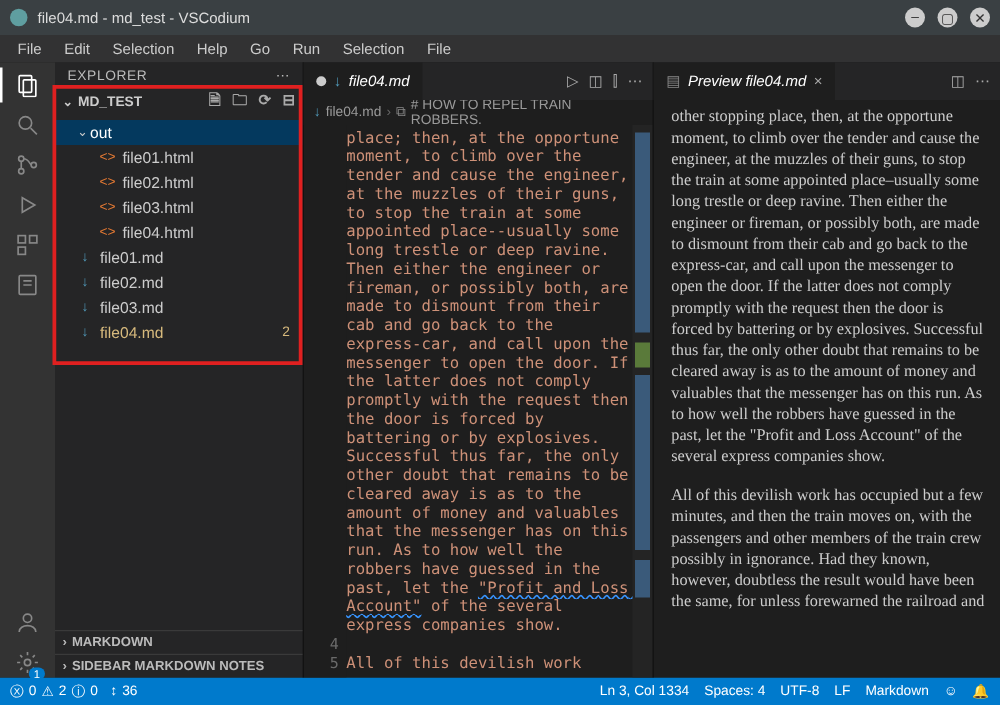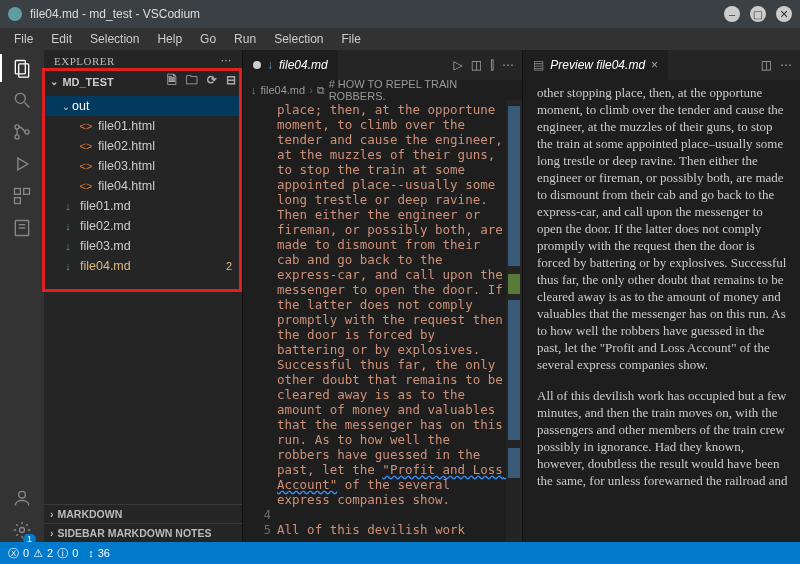--- a/index.html
+++ b/index.html
@@ -17,21 +17,21 @@
   .main { display: flex; height: 492px; }
   .activitybar { width: 44px; background: #333333; display: flex; flex-direction: column; align-items: center; padding-top: 6px; gap: 8px; }
   .activitybar .aicon { width: 24px; height: 24px; display:flex; align-items:center; justify-content:center; color:#888; cursor:pointer; position:relative;}
   .activitybar .aicon.active { color:#fff; }
   .activitybar .aicon.active::before { content:""; position:absolute; left:-10px; top:-2px; width:2px; height:28px; background:#fff; }
   .activitybar .spacer { flex:1; }
   .abadge { position:absolute; bottom:-2px; right:-2px; background:#007acc; color:#fff; border-radius:8px; font-size:9px; padding:0 4px; }
 
   .sidebar { width: 198px; background: #252526; display:flex; flex-direction:column; position:relative; }
   .redbox { position:absolute; top:18px; left:-2px; width:200px; height:224px; border:3px solid #e02020; pointer-events:none; z-index:50; }
-  .side-header { display:flex; align-items:center; justify-content:space-between; padding:4px 10px 2px; color:#bbb; font-size:11px; letter-spacing:.5px;font-family:Liberation Serif, serif; }
+  .side-header { display:flex; align-items:center; justify-content:space-between; padding:4px 10px 2px; color:#bbb; font-size:11px; letter-spacing:.5px; }
   .side-header .label { text-transform:uppercase; }
   .side-sechead { display:flex; align-items:center; gap:4px; padding:2px 6px; color:#ccc; font-size:11px; font-weight:bold; }
   .side-sechead .chev { font-size:10px; color:#ccc; }
   .side-sechead .name { flex:1; text-transform:uppercase; }
   .side-actions span { margin-left:6px; color:#aaa; cursor:pointer; font-size:12px;}
   .tree { padding:2px 0; flex:1; overflow:hidden; }
   .trow { display:flex; align-items:center; height:20px; font-size:12.5px; color:#ccc; cursor:pointer; }
   .trow.sel { background:#04395e; color:#fff; }
   .trow.mod { color:#d7ba7d; }
   .ind1 { padding-left:16px; } .ind2 { padding-left:34px; }
@@ -282,13 +282,22 @@
       <span>0</span>
     <span>⚠</span>
       <span>2</span>
     <span>ⓘ</span>
       <span>0</span>
   </div>
   <div class="sbitem">
       <span>↕</span>
       <span>36</span>
     </div>
+  <div class="sbr">
+    <div class="sbitem">Ln 3, Col 1334</div>
+    <div class="sbitem">Spaces: 4</div>
+    <div class="sbitem">UTF-8</div>
+    <div class="sbitem">LF</div>
+    <div class="sbitem">Markdown</div>
+    <div class="sbitem">☺</div>
+    <div class="sbitem">🔔</div>
+  </div>
 </div>
 
 </body></html>

